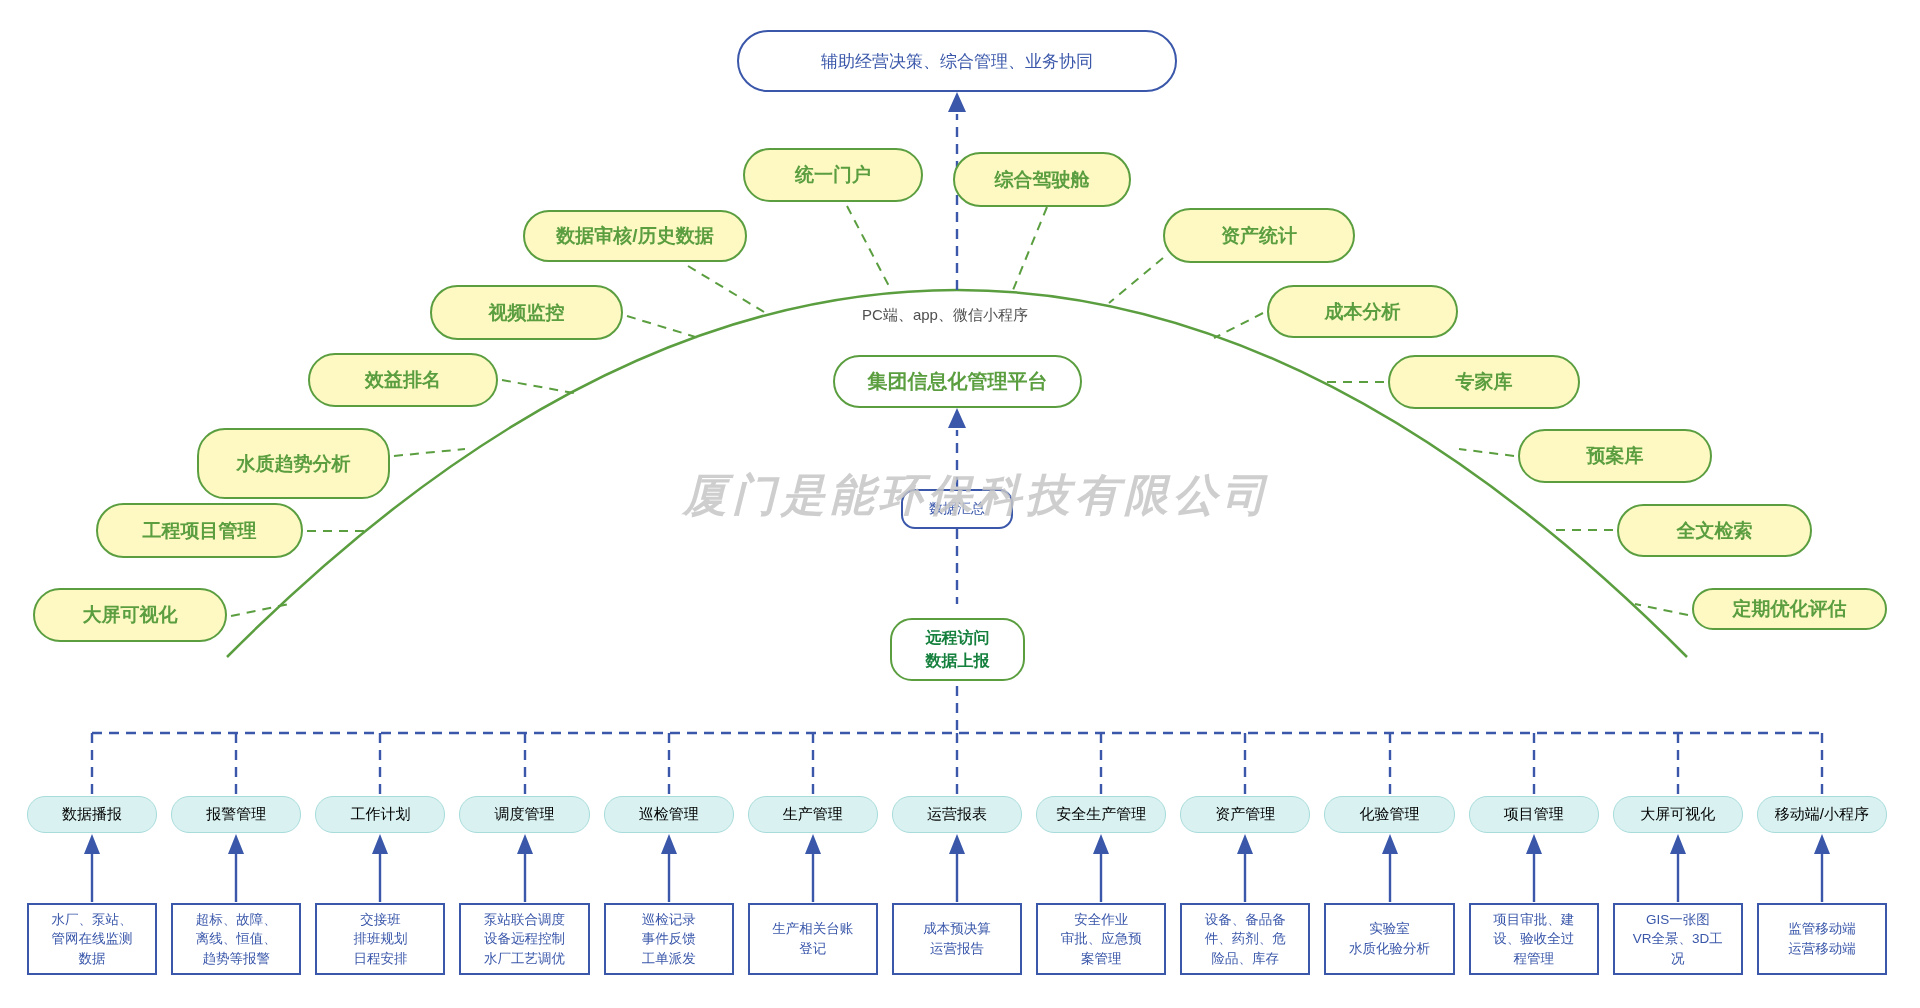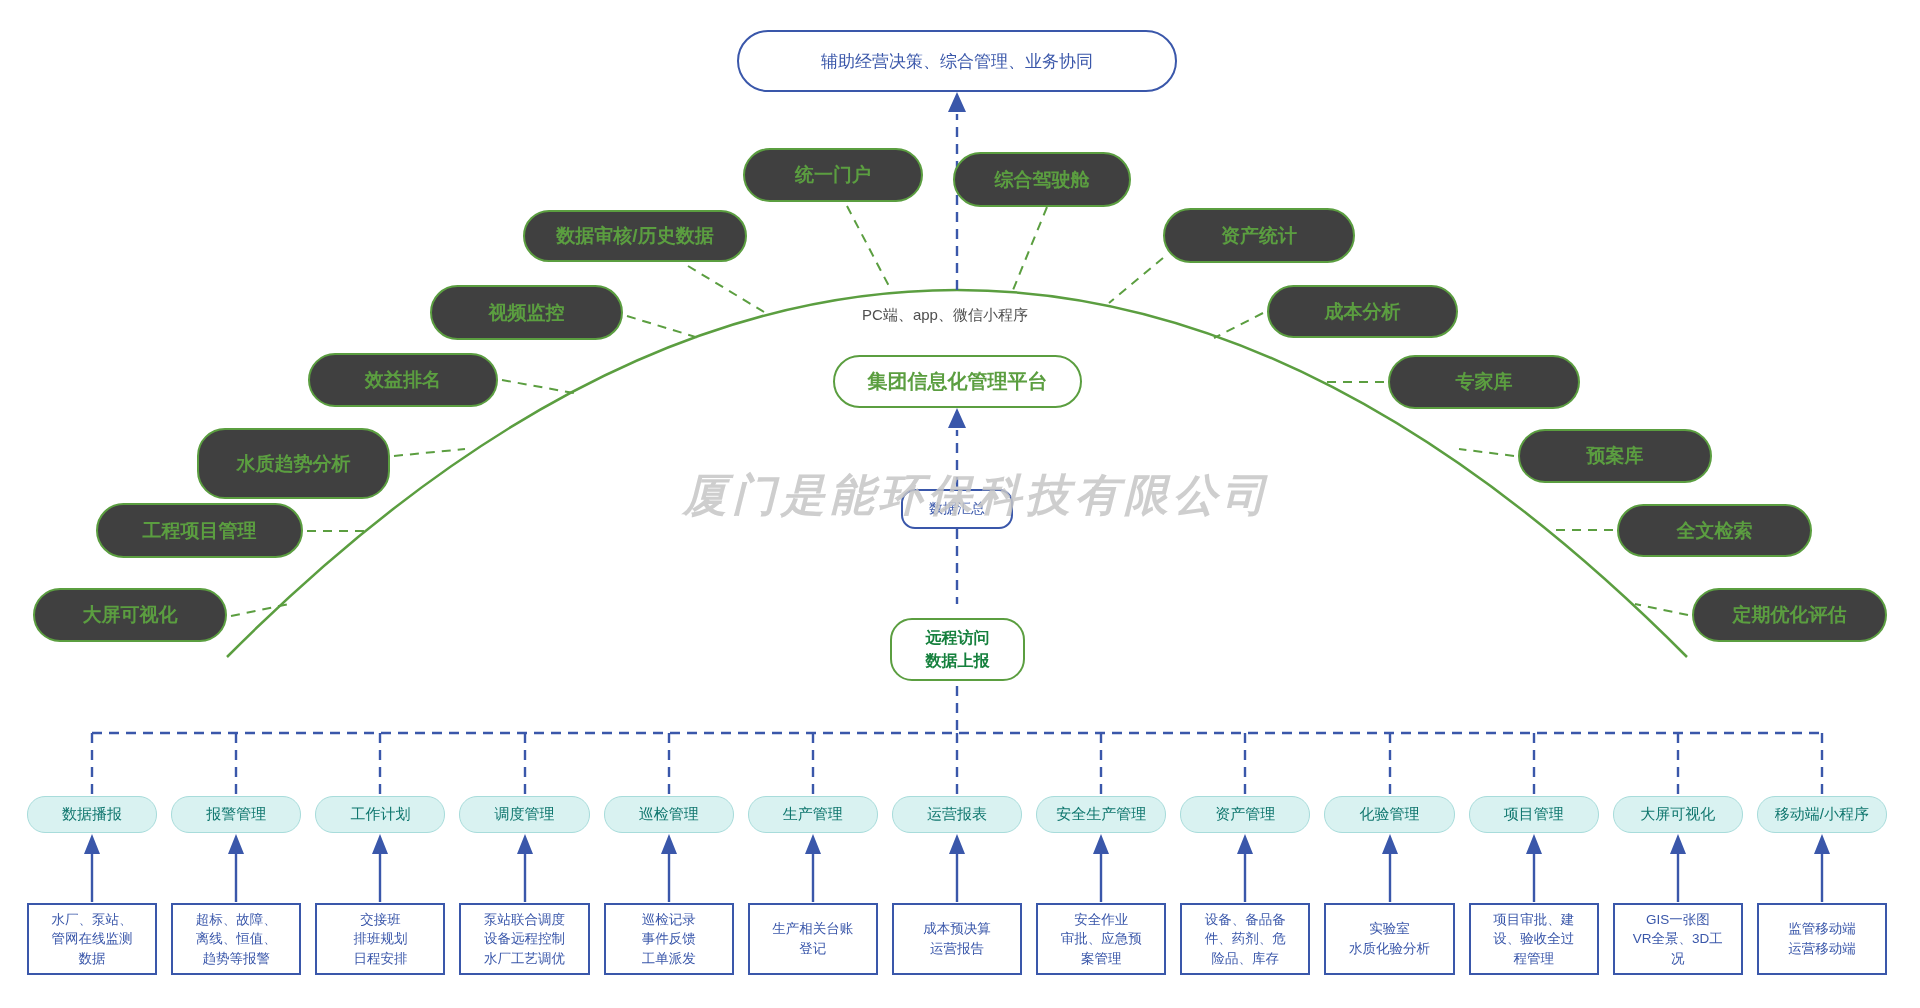--- a/index.html
+++ b/index.html
@@ -3,38 +3,38 @@
 <meta charset="utf-8">
 <style>
   html,body{margin:0;padding:0;background:#fff;}
   .canvas{position:relative;width:1920px;height:1008px;background:#ffffff;
           font-family:"Liberation Sans",sans-serif;overflow:hidden;}
   .wires{position:absolute;left:0;top:0;width:1920px;height:1008px;z-index:1;}
   .goal{position:absolute;left:737px;top:30px;width:440px;height:62px;border:2px solid #3a57aa;
         border-radius:31px;display:flex;align-items:center;justify-content:center;color:#3a57aa;
         font-size:17px;background:#fff;box-sizing:border-box;z-index:2;}
   .bubble{position:absolute;border:2.5px solid #5b9e40;border-radius:28px;display:flex;align-items:center;
-        justify-content:center;color:#5b9e40;font-weight:bold;font-size:19px;background:#404040;
+        justify-content:center;color:#5b9e40;font-weight:bold;font-size:19px;background:#fef9c3;
         box-sizing:border-box;z-index:2;white-space:nowrap;}
   .pc-note{position:absolute;left:820px;top:306px;width:250px;text-align:center;font-size:15px;
         color:#4f4f4f;z-index:2;}
   .platform{position:absolute;left:833px;top:355px;width:249px;height:53px;border:2.5px solid #5b9e40;
         border-radius:27px;display:flex;align-items:center;justify-content:center;color:#5b9e40;
         font-weight:bold;font-size:20px;background:#fff;box-sizing:border-box;z-index:2;text-align:center;}
   .summary{position:absolute;left:901px;top:489px;width:112px;height:40px;border:2px solid #3a57aa;
         border-radius:14px;color:#3a57aa;font-size:14px;display:flex;align-items:center;
         justify-content:center;background:#fff;box-sizing:border-box;z-index:2;}
   .remote{position:absolute;left:890px;top:606px;width:135px;height:63px;border:2.5px solid #5b9e40;
         border-radius:22px;color:#15803d;font-weight:bold;font-size:16px;line-height:1.4;display:flex;
         align-items:center;justify-content:center;text-align:center;white-space:pre-line;background:#fff;
         box-sizing:border-box;z-index:2;margin-top:12px;}
   .bottom{position:absolute;left:27px;top:796px;width:1860px;display:flex;gap:14px;z-index:2;}
   .bcol{flex:1;display:flex;flex-direction:column;align-items:center;min-width:0;}
   .chip{width:100%;height:37px;border:1.5px solid #a8dcdb;background:#d9f2f1;border-radius:18px;
-        color:#0f766e;font-size:15px;display:flex;align-items:center;justify-content:center;
+        color:#000000;font-size:15px;display:flex;align-items:center;justify-content:center;
         box-sizing:border-box;white-space:nowrap;}
   .detail{margin-top:70px;width:100%;height:72px;border:2.5px solid #3a57aa;background:#fff;color:#3a57aa;
         font-size:13.5px;line-height:1.45;display:flex;align-items:center;justify-content:center;
         text-align:center;white-space:pre-line;box-sizing:border-box;padding:3px 2px;}
   .watermark{position:absolute;left:0;top:466px;width:1914px;text-align:center;
         font-family:Liberation Serif, serif;font-style:italic;font-weight:600;font-size:44px;
         letter-spacing:5px;color:#c6c6c6;opacity:.85;z-index:6;pointer-events:none;padding-left:20px;}
 </style>
 </head>
 <body>
@@ -64,21 +64,21 @@
   <div class="bubble" style="left:308px;top:353px;width:190px;height:54px">效益排名</div>
   <div class="bubble" style="left:197px;top:428px;width:193px;height:71px">水质趋势分析</div>
   <div class="bubble" style="left:96px;top:503px;width:207px;height:55px">工程项目管理</div>
   <div class="bubble" style="left:33px;top:588px;width:194px;height:54px">大屏可视化</div>
 
   <div class="bubble" style="left:1163px;top:208px;width:192px;height:55px">资产统计</div>
   <div class="bubble" style="left:1267px;top:285px;width:191px;height:53px">成本分析</div>
   <div class="bubble" style="left:1388px;top:355px;width:192px;height:54px">专家库</div>
   <div class="bubble" style="left:1518px;top:429px;width:194px;height:54px">预案库</div>
   <div class="bubble" style="left:1617px;top:504px;width:195px;height:53px">全文检索</div>
-  <div class="bubble" style="left:1692px;top:588px;width:195px;height:54px">定期优化评估</div>
+  <div class="bubble" style="left:1692px;top:588px;width:195px;height:42px">定期优化评估</div>
 
   <div class="pc-note">PC端、app、微信小程序</div>
   <div class="platform">集团信息化管理平台</div>
   <div class="summary">数据汇总</div>
   <div class="remote">远程访问
 数据上报</div>
 
   <div class="bottom">
     <div class="bcol">
       <div class="chip">数据播报</div>

